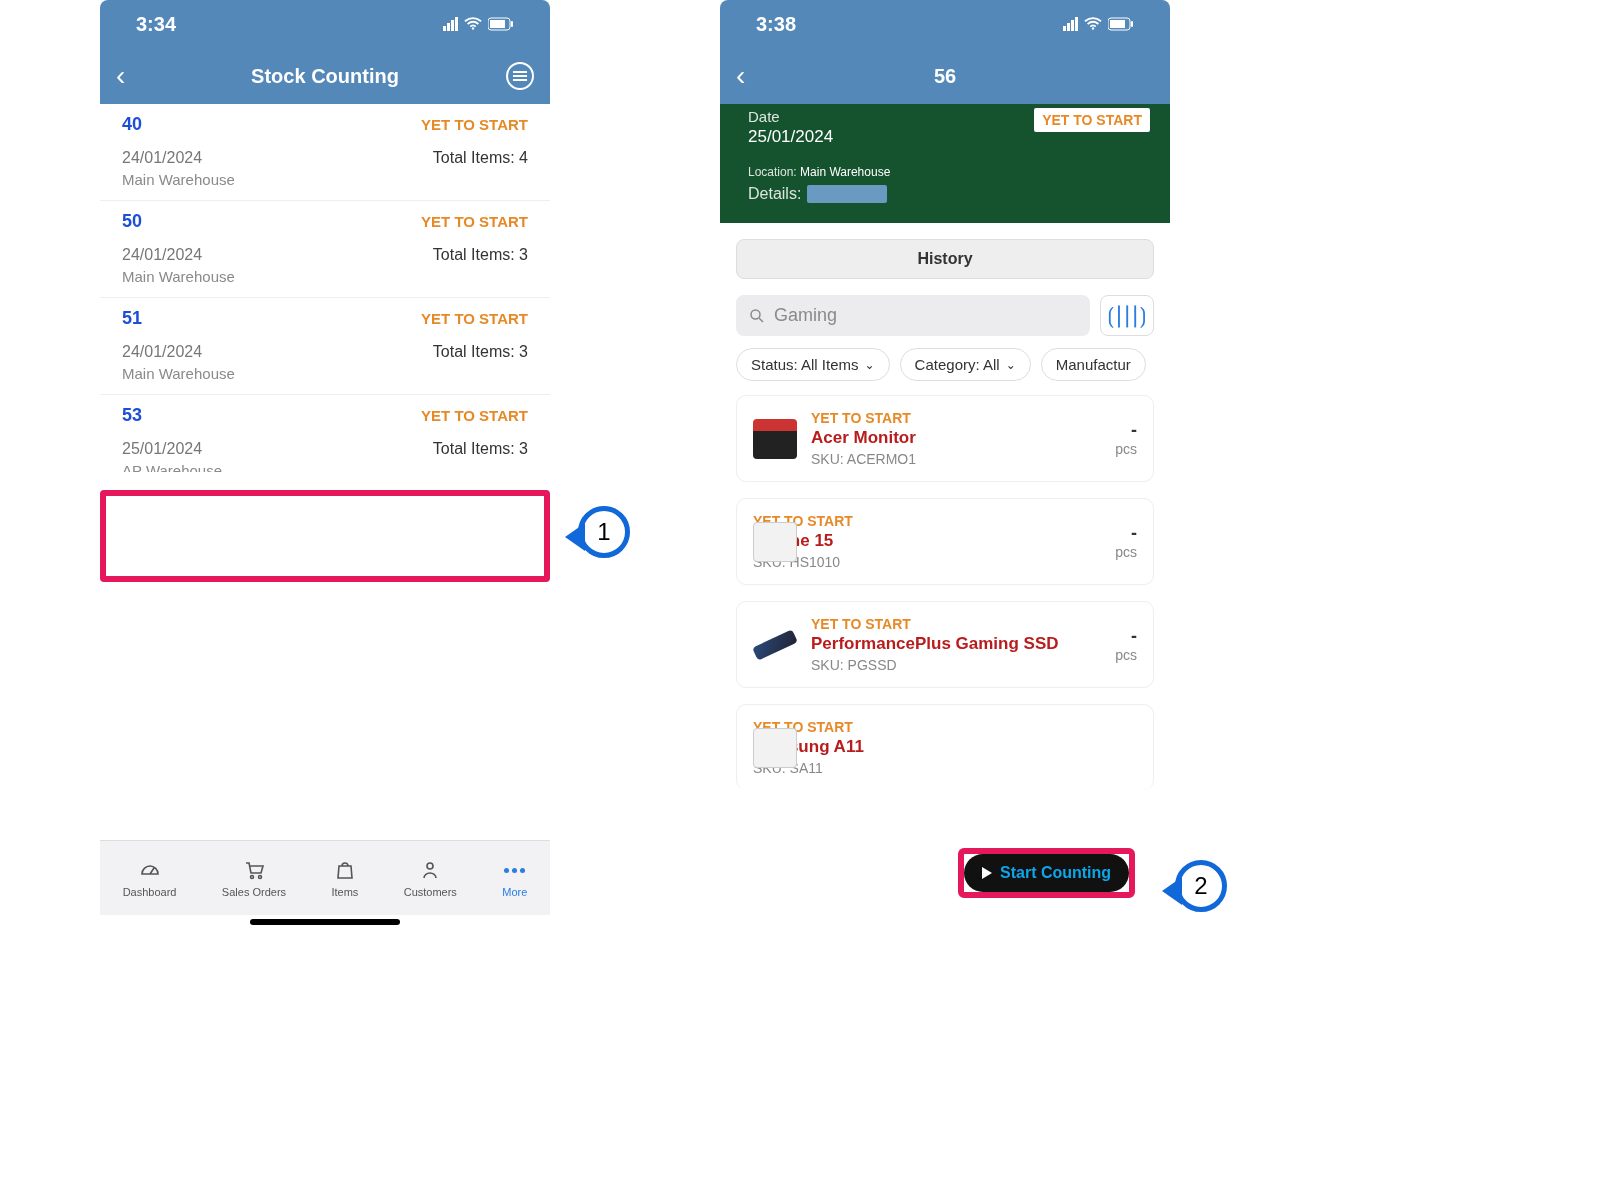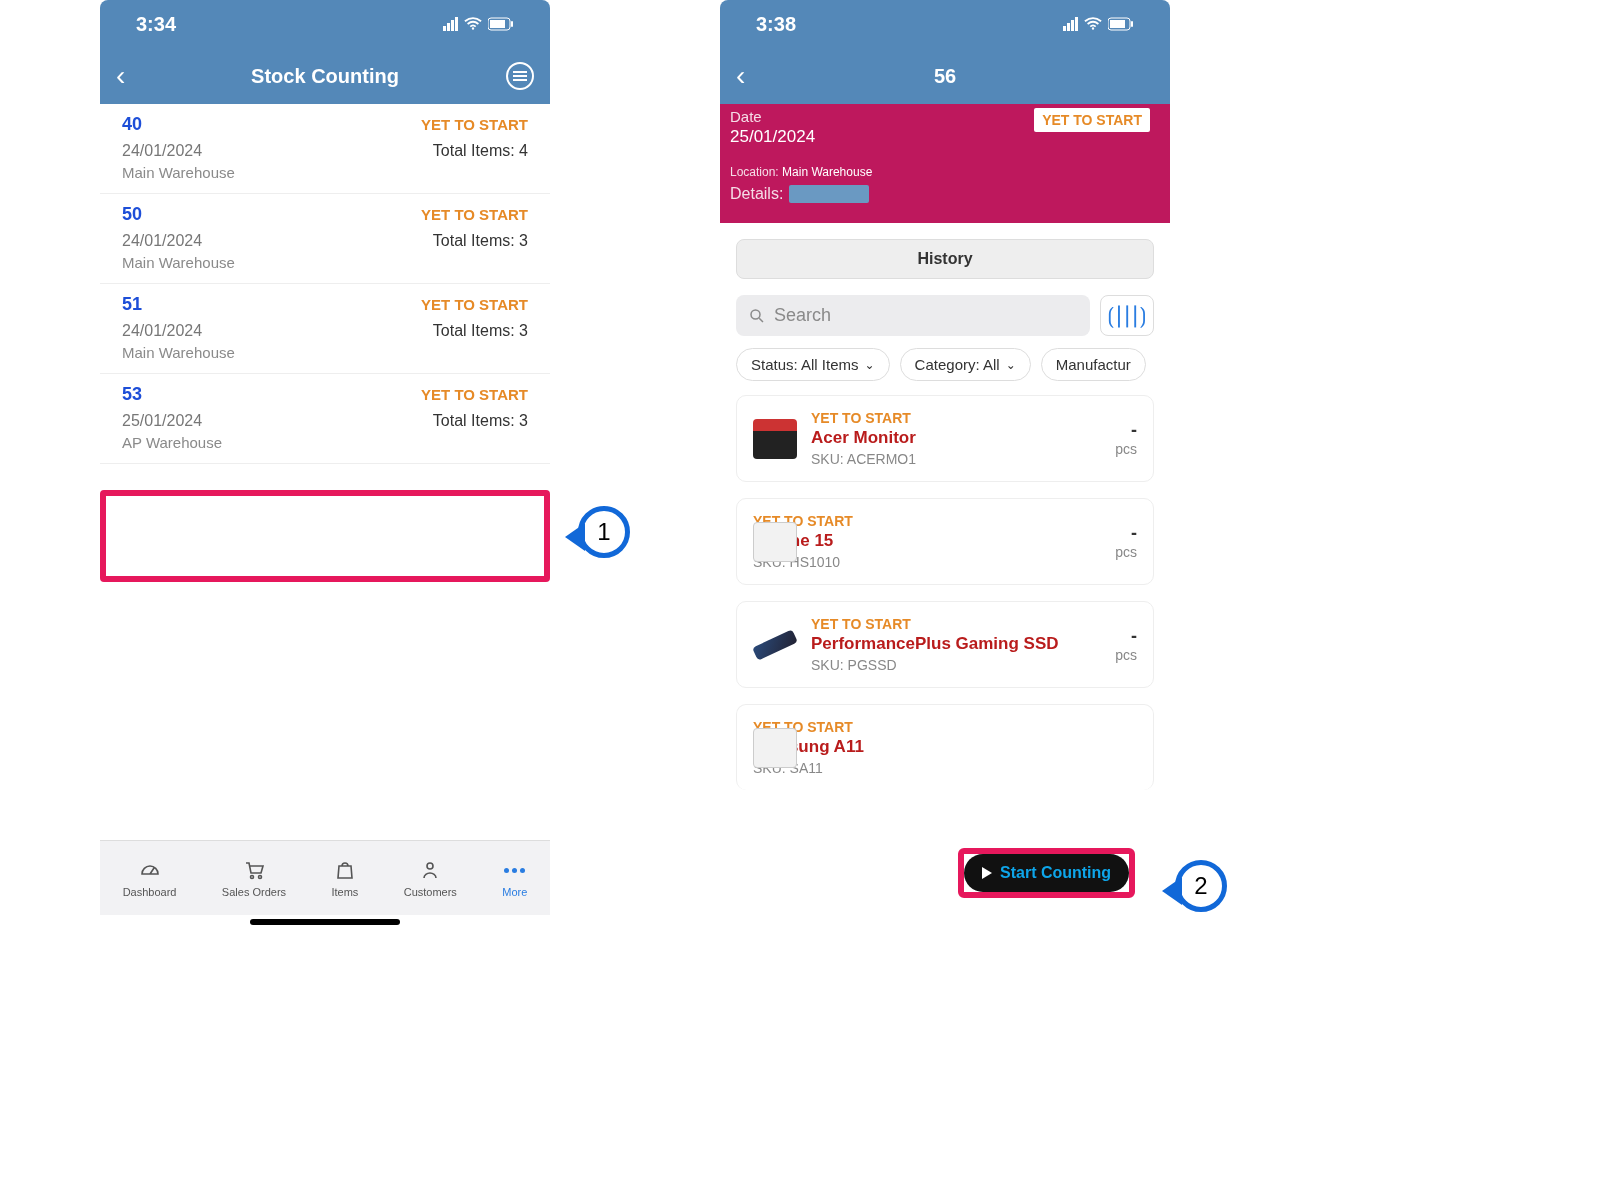--- a/index.html
+++ b/index.html
@@ -47,21 +47,21 @@
 
   .list { flex:1; overflow:hidden; }
   .row {
     border-bottom:1px solid #eee;
     padding: 10px 22px 12px 22px;
     display:flex; flex-direction:column; gap:2px;
   }
   .row-top { display:flex; justify-content:space-between; align-items:center; }
   .row-id { font-weight:700; font-size:18px; color:#1d4ed8; }
   .row-status { color:#e68a27; font-weight:700; font-size:15px; }
-  .row-mid { display:flex; justify-content:space-between; color:#777; font-size:16px; margin-top:5px;}
+  .row-mid { display:flex; justify-content:space-between; color:#777; font-size:16px; margin-top:12px;}
   .row-total { color:#333; font-weight:500; }
   .row-wh { color:#8a8a8a; font-size:15px; margin-top:2px;}
 
   .highlight-box {
     position:absolute;
     border:6px solid #e6185c;
     border-radius:4px;
     left:100px;
     top:490px;
     width:450px;
@@ -105,23 +105,23 @@
   .tab { display:flex; flex-direction:column; align-items:center; gap:4px;}
   .tab svg { width:24px; height:24px; stroke:#555; fill:none; stroke-width:1.6; }
   .tab.active { color:#2a7de1; }
   .tab.active .dots span{ background:#2a7de1; }
   .dots { display:flex; gap:3px; height:24px; align-items:center;}
   .dots span{ width:5px; height:5px; border-radius:50%; background:#2a7de1;}
   .home-ind{ height:6px; background:#000; width:150px; border-radius:4px; margin:4px auto 0;}
 
   
   .detail-header {
-    background:#be185d;
+    background:#14532d;
     color:#fff;
-    padding: 0 20px 20px 10px;
+    padding: 0 20px 20px 28px;
   }
   .dh-row1 { display:flex; justify-content:space-between; align-items:flex-start; margin-top:4px;}
   .dh-date-lbl { font-size:15px; opacity:.85;}
   .dh-date-val { font-size:17px; font-weight:500; margin-top:2px;}
   .dh-status-chip {
     background:#fff; color:#e68a27; font-weight:700; font-size:14px;
     padding:4px 8px; border-radius:2px;
   }
   .dh-loc { margin-top:18px; font-size:12px; }
   .dh-loc .lbl{ opacity:.85;}
@@ -369,21 +369,21 @@
   <div class="seg">
     <button>History</button>
   </div>
 
   <div class="search-row">
     <div class="search">
       <svg width="18" height="18" viewBox="0 0 24 24">
           <circle cx="10" cy="10" r="6" stroke="#8a8a8a" stroke-width="2" fill="none"></circle>
           <path d="M15 15l5 5" stroke="#8a8a8a" stroke-width="2"></path>
         </svg>
-      <span>Search</span>
+      <span>Gaming</span>
     </div>
     <div class="scan-btn">
       <span>⟮⎮⎮⎮⟯</span>
     </div>
   </div>
 
   <div class="chips">
     <div class="chip">
         <span>Status: All Items</span>
         <span class="chev">⌄</span>

